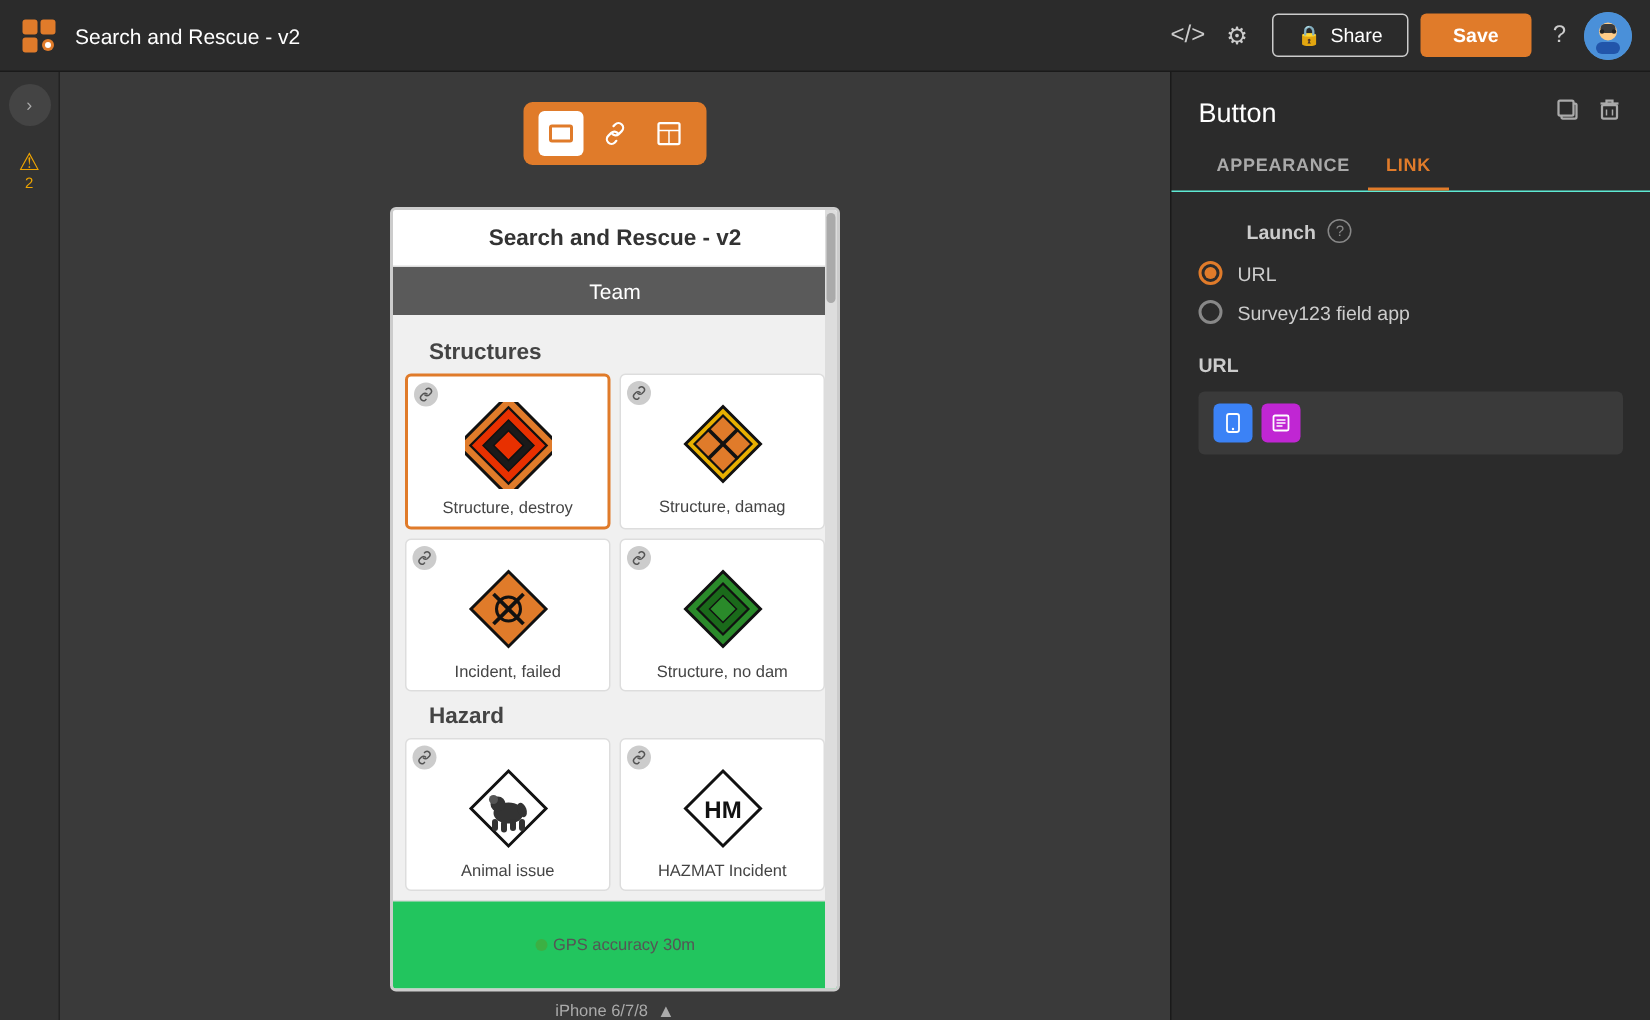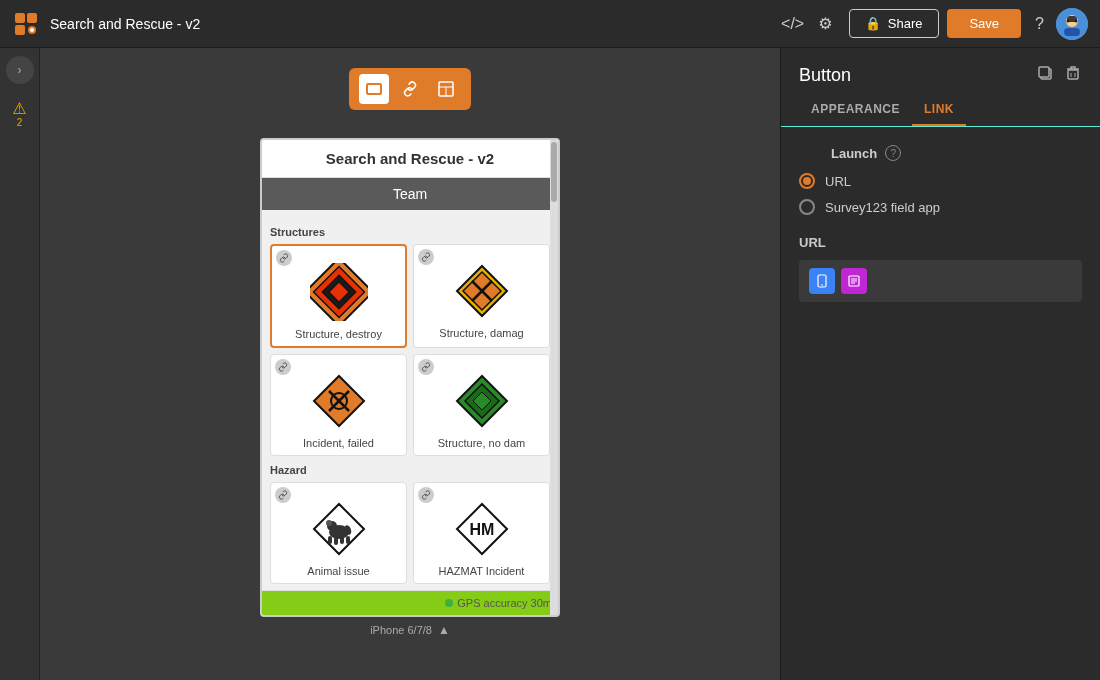--- a/index.html
+++ b/index.html
@@ -62,21 +62,21 @@
       margin-right: 8px;
     }
     .btn-save {
       background: #e07b2a;
       border: none;
       color: #fff;
       padding: 7px 22px;
       border-radius: 4px;
       cursor: pointer;
       font-size: 13px;
-      font-weight: 400;
+      font-weight: 700;
       margin-right: 14px;
     }
     .topbar-help {
       color: #ccc;
       font-size: 16px;
       cursor: pointer;
       margin-right: 12px;
     }
     .topbar-avatar {
       width: 32px;
@@ -230,24 +230,24 @@
       color: #fff;
       text-align: center;
       padding: 8px;
       font-size: 14px;
     }
     .phone-content {
       padding: 8px 8px 0 8px;
       background: #f0f0f0;
     }
     .phone-section-label {
-      font-size: 11px;
+      font-size: 15px;
       font-weight: 600;
       color: #444;
-      margin: 8px 0 6px 0;
+      margin: 8px 0 6px 16px;
     }
     .phone-grid {
       display: grid;
       grid-template-columns: 1fr 1fr;
       gap: 6px;
       margin-bottom: 6px;
     }
     .phone-card {
       background: #fff;
       border: 1px solid #ddd;
@@ -283,29 +283,29 @@
       align-items: center;
       justify-content: center;
       margin: 8px 0 4px 0;
     }
     .phone-card-label {
       font-size: 11px;
       color: #444;
       text-align: center;
     }
     .phone-gps-bar {
-      background: #84cc16;
+      background: #22c55e;
       border-top: 1px solid #ddd;
       text-align: center;
-      padding: 6px;
+      padding: 23px;
       font-size: 11px;
       color: #555;
       display: flex;
       align-items: center;
-      justify-content: flex-end;
+      justify-content: center;
       gap: 4px;
     }
     .gps-dot {
       width: 8px;
       height: 8px;
       border-radius: 50%;
       background: #3cb043;
       display: inline-block;
     }
     .phone-footer-label {

